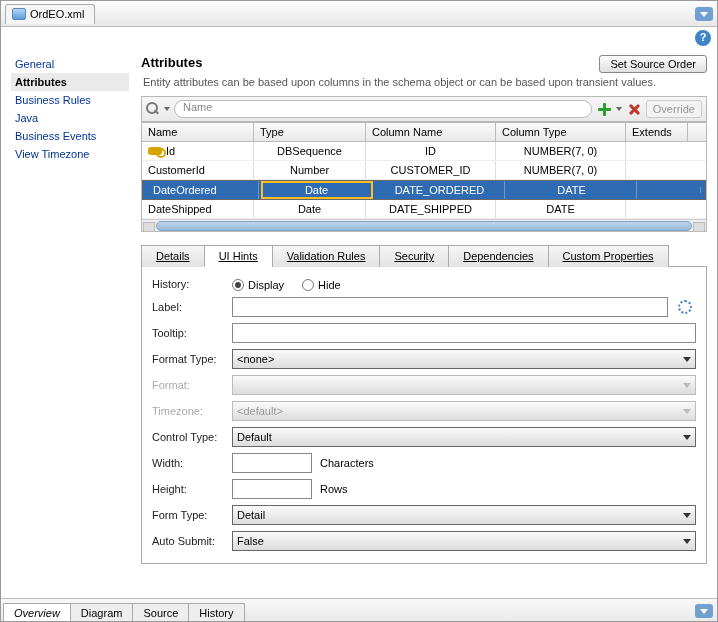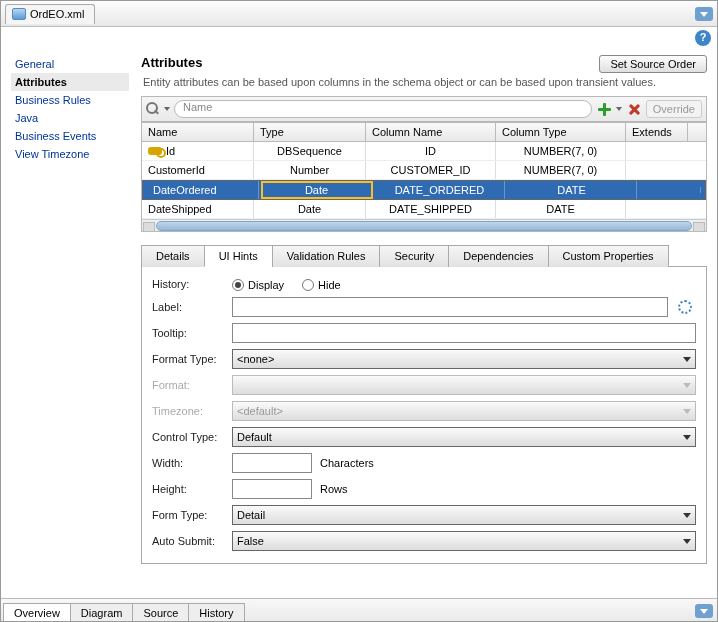--- a/index.html
+++ b/index.html
@@ -58,40 +58,40 @@
   .gr.sel .c2 { outline:2px solid #fbbf24; outline-offset:-2px; }
   .key-icon { width:14px;height:8px; background:#d8a500; border-radius:3px; position:relative; }
   .key-icon::after { content:""; position:absolute; right:-4px; top:1px; width:6px;height:6px; border:2px solid #d8a500; border-radius:50%; }
   .grid-scroll { height:12px; background:#eee; border-top:1px solid #ccc; position:relative; }
   .grid-scroll::before, .grid-scroll::after { content:""; position:absolute; top:2px; width:10px;height:8px; background:#ddd; border:1px solid #bbb; }
   .grid-scroll::before { left:1px; }
   .grid-scroll::after  { right:1px; }
   .grid-scroll-thumb { position:absolute; left:14px; right:14px; top:1px; height:10px; border-radius:5px; background:linear-gradient(#c3d6e9,#95b8d8); border:1px solid #7da6cb; }
 
   .tabs { display:flex; margin:12px 0 0 8px; border-bottom:1px solid #aaa; }
-  .tab2 { padding:4px 14px; border:1px solid #aaa; border-bottom:none; background:linear-gradient(#f6f6f6,#e2e2e2); position:relative; top:1px; cursor:pointer; }
+  .tab2 { padding:4px 14px; border:1px solid #aaa; border-bottom:none; background:linear-gradient(#f6f6f6,#e2e2e2); position:relative; top:1px; cursor:pointer;text-decoration:underline; }
   .tab2.active { background:#fff; border-bottom:1px solid #fff; }
   .tab2 + .tab2 { margin-left:-1px; }
 
   .form { border:1px solid #aaa; border-top:none; margin:0 0 0 8px; padding:10px 10px 6px 10px; background:#fff; }
   .frow { display:flex; align-items:center; margin-bottom:6px; }
   .flabel { width:80px; color:#222; }
   .flabel.dis { color:#aaa; }
   .radio { width:12px;height:12px;border:1px solid #777;border-radius:50%;display:inline-block;margin-right:4px;position:relative;top:2px;background:#fff; }
   .radio.checked::after { content:"";position:absolute;left:2px;top:2px;width:6px;height:6px;border-radius:50%;background:#444; }
   .txt { height:20px; border:1px solid #888; background:#fff; padding:0 4px; }
   .sel { height:20px; border:1px solid #666; background:linear-gradient(#fafafa,#ddd); padding:0 4px; display:flex; align-items:center; justify-content:space-between; cursor:pointer; }
   .sel.dis { color:#999; border-color:#bbb; }
   .sel .arr { border-left:4px solid transparent;border-right:4px solid transparent;border-top:5px solid #333; }
   .sel.dis .arr { border-top-color:#bbb; }
   .gear-icon { width:14px;height:14px;border:2px dotted #3d85c6;border-radius:50%;display:inline-block;cursor:pointer; }
 
   .bottombar { position:absolute; left:0; right:0; bottom:0; height:23px; display:flex; align-items:flex-end; background:linear-gradient(#f8f8f8,#eaeaea); border-top:1px solid #bbb; padding-left:2px; }
   .btab { padding:3px 10px; border:1px solid #aaa; border-bottom:none; background:#eee; position:relative; top:1px; cursor:pointer; font-size:11px; }
-  .btab.active { background:#fff; }
+  .btab.active { background:#fff;font-style:italic; }
   .btab + .btab { margin-left:-1px; }
   .bottombar .mini-arrow { margin: 0 4px 3px auto; }
 </style>
 </head>
 <body>
 
 <div class="titlebar">
   <div class="tab">
     <span class="icon"></span>
     <span>OrdEO.xml</span>

